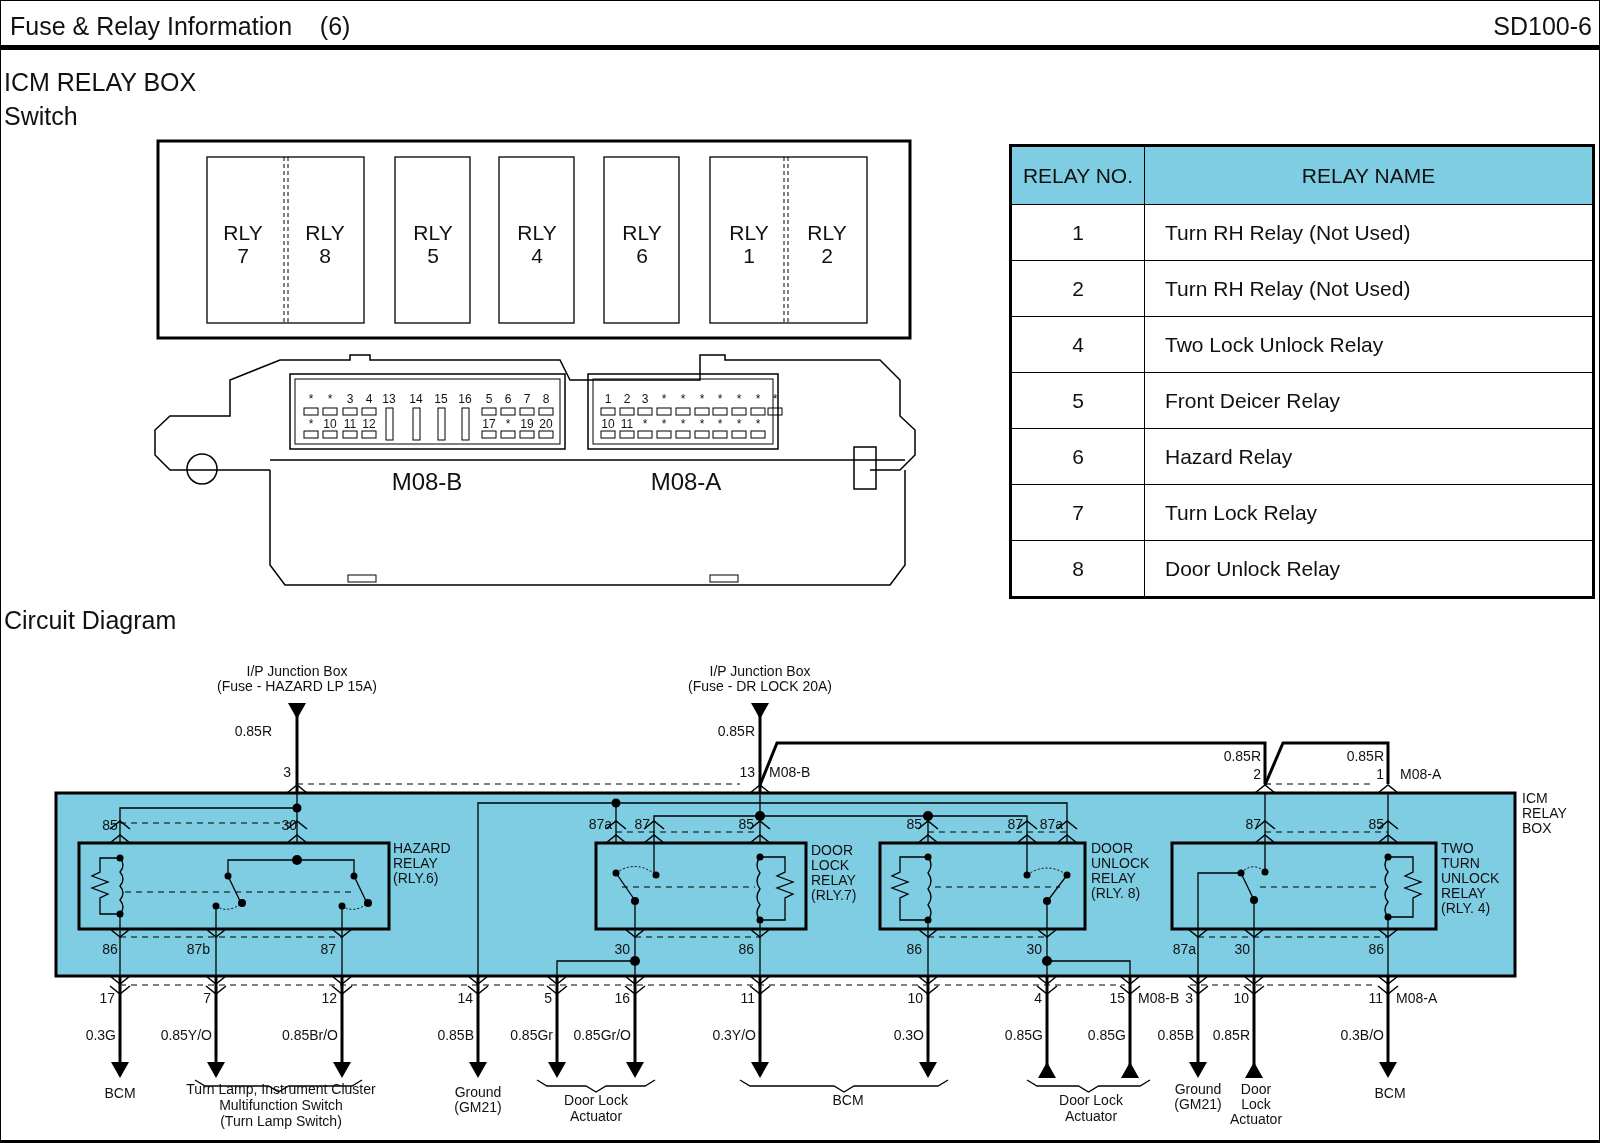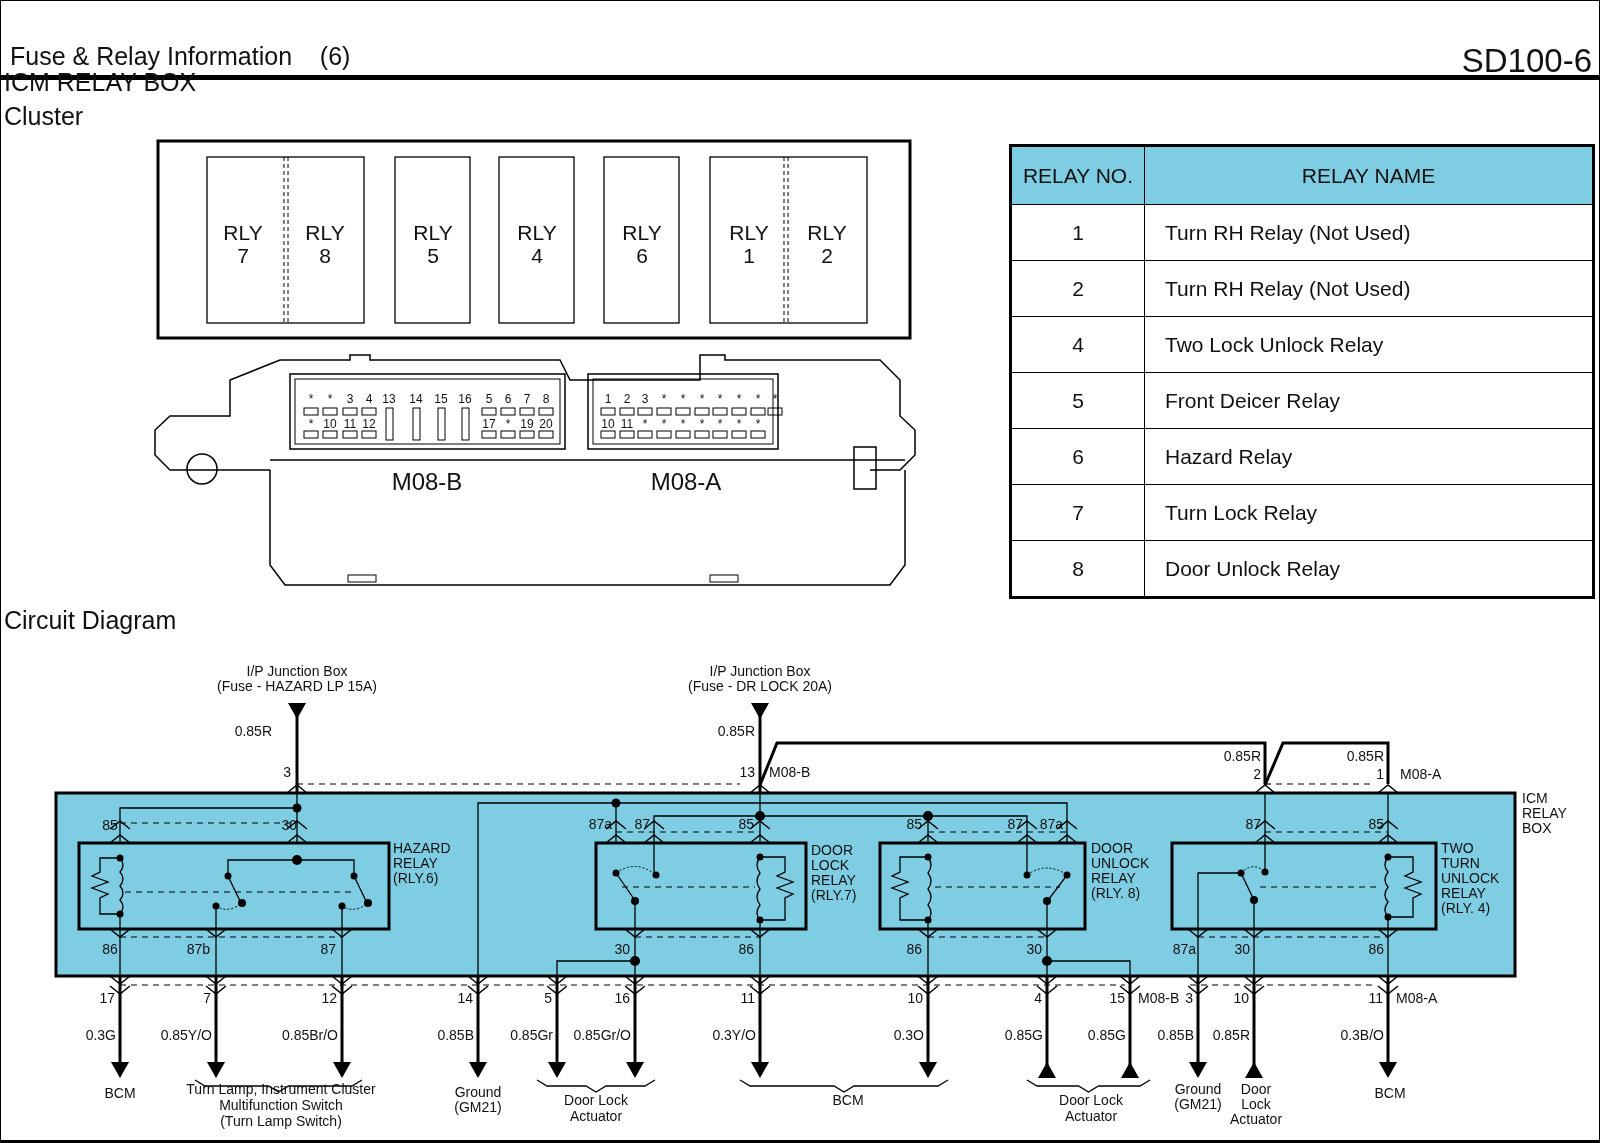--- a/index.html
+++ b/index.html
@@ -1,40 +1,40 @@
 <!DOCTYPE html>
 <html><head>
 <meta charset="utf-8">
 <style>
   html,body{margin:0;padding:0;background:#fff;}
   body{width:1600px;height:1143px;position:relative;overflow:hidden;font-family:"Liberation Sans",sans-serif;color:#111;}
-  .hdr{position:absolute;left:0;top:0;width:1600px;height:50px;border-bottom:5px solid #000;box-sizing:border-box;margin-top:30px;}
+  .hdr{position:absolute;left:0;top:0;width:1600px;height:50px;border-bottom:5px solid #000;box-sizing:border-box;}
   .hdr .t{position:absolute;left:10px;top:12px;font-size:25px;}
-  .hdr .c{position:absolute;right:8px;top:12px;font-size:33px;text-align:right;}
+  .hdr .c{position:absolute;right:8px;top:12px;font-size:25px;text-align:right;}
   .h2{position:absolute;left:4px;font-size:25px;}
   .frame{position:absolute;left:0;top:0;width:1600px;height:1143px;border:1px solid #000;box-sizing:border-box;pointer-events:none;}
   .bottomline{position:absolute;left:0;top:1140px;width:1600px;height:3px;background:#000;}
   table.relays{position:absolute;left:1009px;top:144px;width:586px;border-collapse:collapse;border:3px solid #000;font-size:21px;}
   table.relays th{background:#7ecde2;height:55px;font-weight:normal;border:1px solid #000;}
   table.relays td{height:53px;border:1px solid #000;}
   table.relays td.no{text-align:center;width:130px;}
   table.relays td.nm{padding-left:20px;}
   svg{position:absolute;left:0;top:0;}
   svg text{font-family:"Liberation Sans",sans-serif;fill:#111;}
 </style>
 </head>
 <body>
 
 <div class="frame"></div>
 <div class="hdr">
   <span class="t" style="white-space:pre">Fuse &amp; Relay Information    (6)</span>
   <span class="c">SD100-6</span>
 </div>
 <div class="h2" style="top:68px">ICM RELAY BOX</div>
-<div class="h2" style="top:102px">Cluster</div>
+<div class="h2" style="top:102px">Switch</div>
 <div class="h2" style="top:606px">Circuit Diagram</div>
 <div class="bottomline"></div>
 
 <table class="relays">
   <thead>
       <tr>
     <th>RELAY NO.</th>
     <th>RELAY NAME</th>
   </tr>
     </thead>

